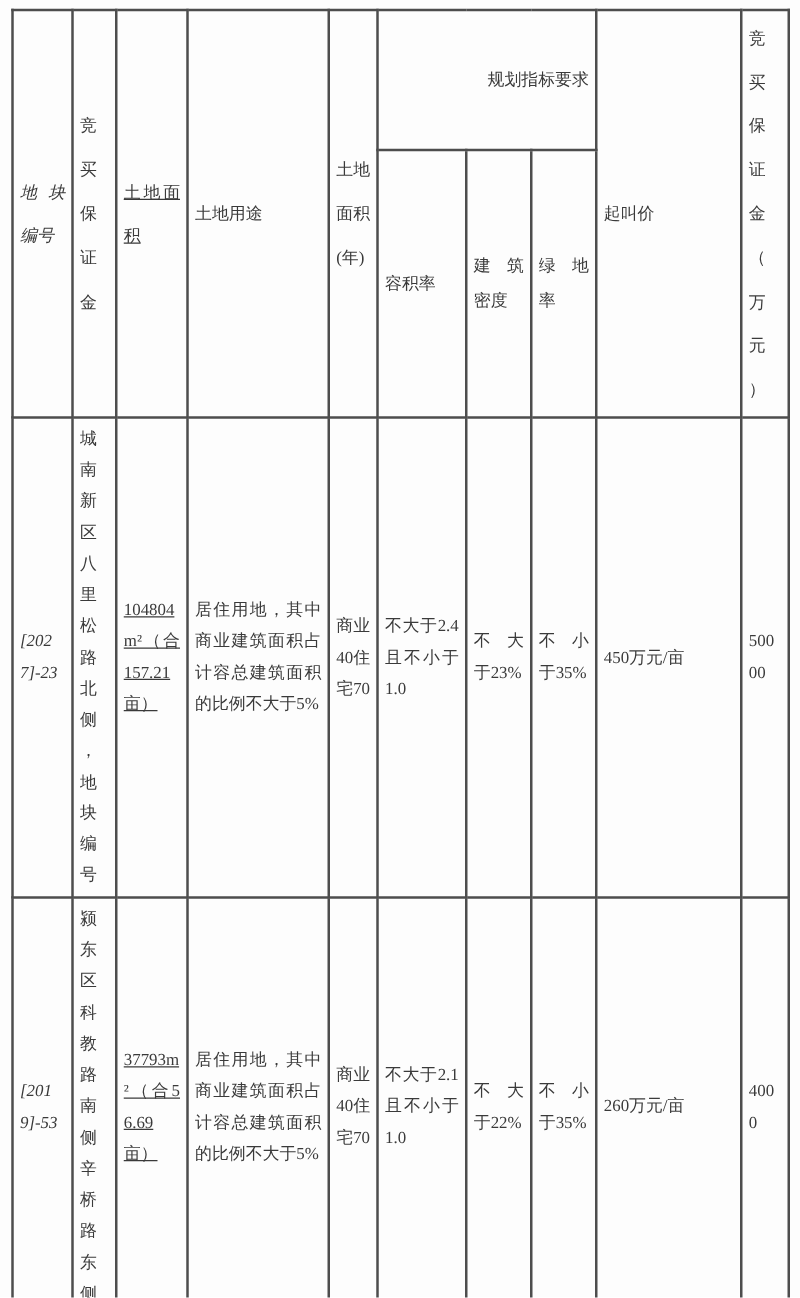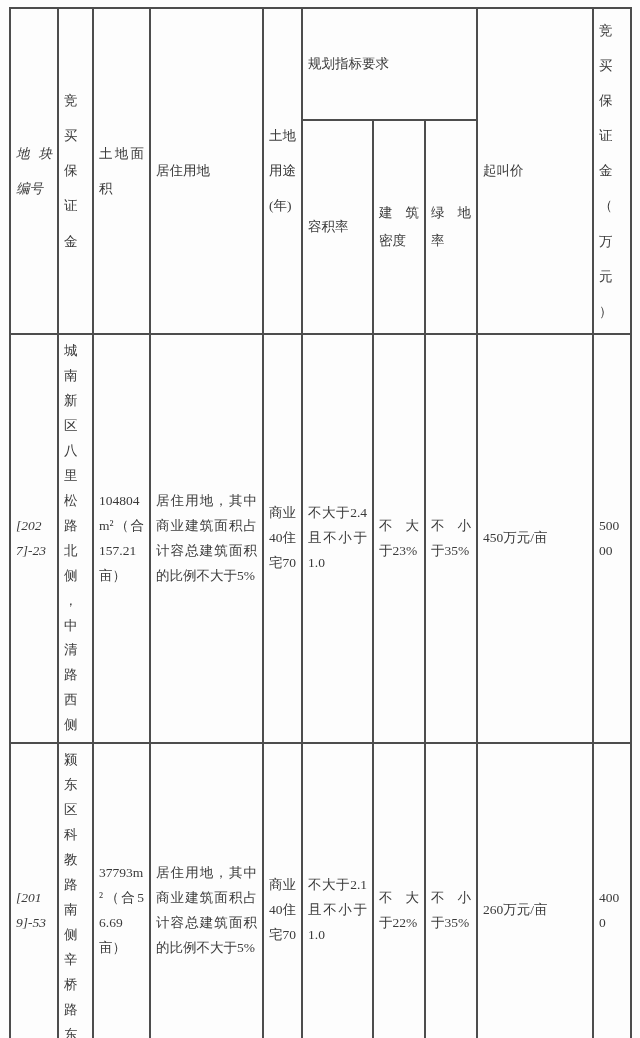--- a/index.html
+++ b/index.html
@@ -40,28 +40,28 @@
     line-height: 1.85;
     overflow: hidden;
     word-break: break-all;
     overflow-wrap: break-word;
   }
   .tbl th { line-height: 2.6; }
   .tbl tr.hrow2 th { line-height: 2.1; }
   
   .c-no   { font-size: 12px; padding: 4px 3px; font-style: italic; }
   .c-loc  { font-size: 12.5px; padding: 4px 4px; }
-  .c-area { font-size: 12px; padding: 4px 4px; }
+  .c-area { font-size: 12px; padding: 4px 4px; text-decoration: underline; }
   .c-use  { font-size: 13px; }
   .c-yrs  { font-size: 13px; padding: 4px 4px; }
   .c-far  { font-size: 13px; }
   .c-den, .c-grn { font-size: 13px; padding: 4px 4px; margin-top: 44px; }
   .c-price { font-size: 13.5px; }
   .c-dep  { font-size: 13px; padding: 4px 2px; }
-  th.c-plan { text-align: left; line-height: 1.6; vertical-align: middle; }
+  th.c-plan { text-align: right; line-height: 1.6; vertical-align: middle; }
   th.c-price, th.c-use { text-align: left; }
 </style>
 </head>
 <body>
 
 <div class="page">
   <table class="tbl">
     <colgroup>
       <col style="width:48px">
         <col style="width:35px">
@@ -73,35 +73,35 @@
         <col style="width:52px">
         <col style="width:116px">
       <col style="width:38px">
     </colgroup>
 
     <tbody>
         <tr class="hrow" style="height:50px">
       <th rowspan="2" class="c-no">地块编号</th>
       <th rowspan="2" class="c-loc">竞买保证金</th>
       <th rowspan="2" class="c-area">土地面积</th>
-      <th rowspan="2" class="c-use">居住用地</th>
-      <th rowspan="2" class="c-yrs">土地用途(年)</th>
+      <th rowspan="2" class="c-use">土地用途</th>
+      <th rowspan="2" class="c-yrs">土地面积(年)</th>
       <th colspan="3" class="c-plan">规划指标要求</th>
       <th rowspan="2" class="c-price">起叫价</th>
       <th rowspan="2" class="c-dep">竞买保证金（万元）</th>
     </tr>
     <tr class="hrow2" style="height:95px">
       <th class="c-far">容积率</th>
       <th class="c-den">建筑密度</th>
       <th class="c-grn">绿地率</th>
     </tr>
 
     <tr style="height:231px">
       <td class="c-no">[2027]-23</td>
-      <td class="c-loc">城南新区八里松路北侧，中清路西侧</td>
+      <td class="c-loc">城南新区八里松路北侧，地块编号</td>
       <td class="c-area">104804m²（合157.21亩）</td>
       <td class="c-use">居住用地，其中商业建筑面积占计容总建筑面积的比例不大于5%</td>
       <td class="c-yrs">商业40住宅70</td>
       <td class="c-far">不大于2.4且不小于1.0</td>
       <td class="c-den">不大于23%</td>
       <td class="c-grn">不小于35%</td>
       <td class="c-price">450万元/亩</td>
       <td class="c-dep">50000</td>
     </tr>
 

